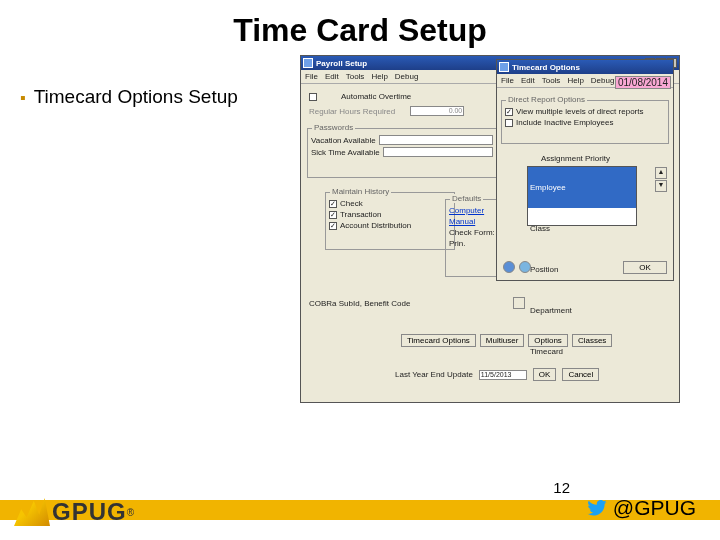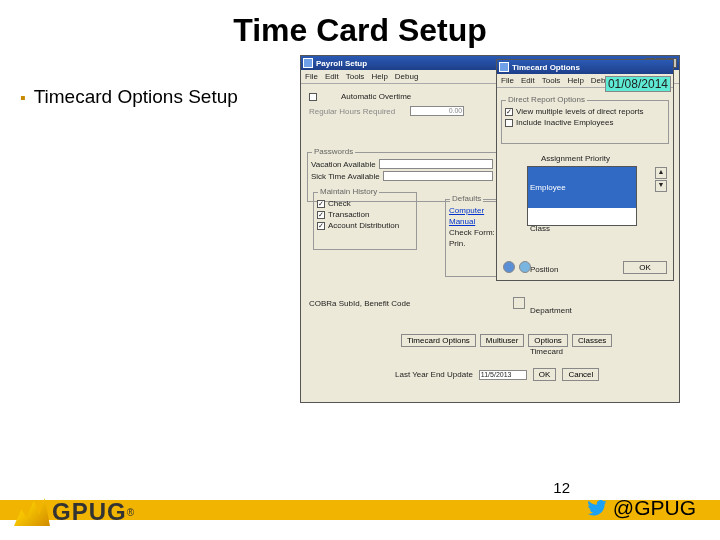--- a/index.html
+++ b/index.html
@@ -12,21 +12,21 @@
   .shots { position: relative; width: 400px; height: 370px; margin-left: auto; }
 
   
   .win { position: absolute; border: 1px solid #555; background: #ece9d8; font-size: 8px; font-family: Tahoma, sans-serif; color: #222; }
   .tbar { background: linear-gradient(#2a5ab5,#1e3f89); color: #fff; display: flex; align-items: center; height: 14px; padding: 0 2px; }
   .tbar .ticon { width: 10px; height: 10px; background: #6fa0e8; margin-right: 3px; border: 1px solid #fff; }
   .tbar .ttxt { flex: 1; font-weight: bold; font-size: 8px; }
   .tbar .wbtn { width: 10px; height: 10px; background: #c9c6bb; border: 1px solid #555; margin-left: 1px; display: flex; align-items: center; justify-content: center; font-size: 7px; cursor: pointer; }
   .menubar { display: flex; gap: 7px; padding: 2px 4px; background: #ece9d8; border-bottom: 1px solid #aaa; font-size: 8px; }
   .menubar span { cursor: pointer; }
-  .datebox { position: absolute; right: 2px; font-size: 12px; background: #5eead4; border: 1px solid #888; padding: 0 2px; }
+  .datebox { position: absolute; right: 2px; font-size: 10px; background: #f9a8d4; border: 1px solid #888; padding: 0 2px; }
 
   .grpbox { position: absolute; border: 1px solid #999; padding: 4px 3px 3px; }
   .grpbox .gtitle { position: absolute; top: -6px; left: 4px; background: #ece9d8; padding: 0 2px; font-size: 8px; color: #666; }
   .row { display: flex; align-items: center; margin: 2px 0; gap: 3px; }
   .chk { width: 8px; height: 8px; border: 1px solid #555; background: #fff; display: inline-flex; align-items: center; justify-content: center; font-size: 7px; line-height: 1; cursor: pointer; }
   .lbl { font-size: 8px; }
   .txtfield { background: #fff; border: 1px solid #888; height: 10px; font-size: 7px; padding: 0 1px; }
   .btn { background: #ece9d8; border: 1px solid #888; font-size: 8px; padding: 1px 5px; cursor: pointer; }
   .link { color: #0033cc; text-decoration: underline; font-size: 8px; cursor: pointer; }
   .sqbtn { width: 12px; height: 12px; border: 1px solid #888; background: #ece9d8; margin: 1px 0; cursor: pointer; }
@@ -78,33 +78,33 @@
 
       <div class="row" style="position:absolute;left:8px;top:34px;gap:24px;">
         <span class="chk"></span>
         <span class="lbl">Automatic Overtime</span>
       </div>
       <div class="row" style="position:absolute;left:8px;top:48px;color:#888;">
         <span class="lbl">Regular Hours Required</span>
         <span class="txtfield" style="width:54px;margin-left:12px;text-align:right;">0.00</span>
       </div>
 
-      <div class="grpbox" style="left:6px;top:72px;width:190px;height:50px;margin-top:24px;">
+      <div class="grpbox" style="left:6px;top:72px;width:190px;height:50px;">
         <span class="gtitle">Passwords</span>
         <div class="row">
             <span class="lbl">Vacation Available</span>
             <span class="txtfield" style="flex:1;"></span>
           </div>
         <div class="row">
             <span class="lbl">Sick Time Available</span>
             <span class="txtfield" style="flex:1;"></span>
           </div>
       </div>
 
-      <div class="grpbox" style="left:12px;top:136px;width:104px;height:58px;">
+      <div class="grpbox" style="left:24px;top:136px;width:130px;height:58px;">
         <span class="gtitle">Maintain History</span>
         <div class="row">
             <span class="chk">✓</span>
             <span class="lbl">Check</span>
           </div>
         <div class="row">
             <span class="chk">✓</span>
             <span class="lbl">Transaction</span>
           </div>
         <div class="row">

